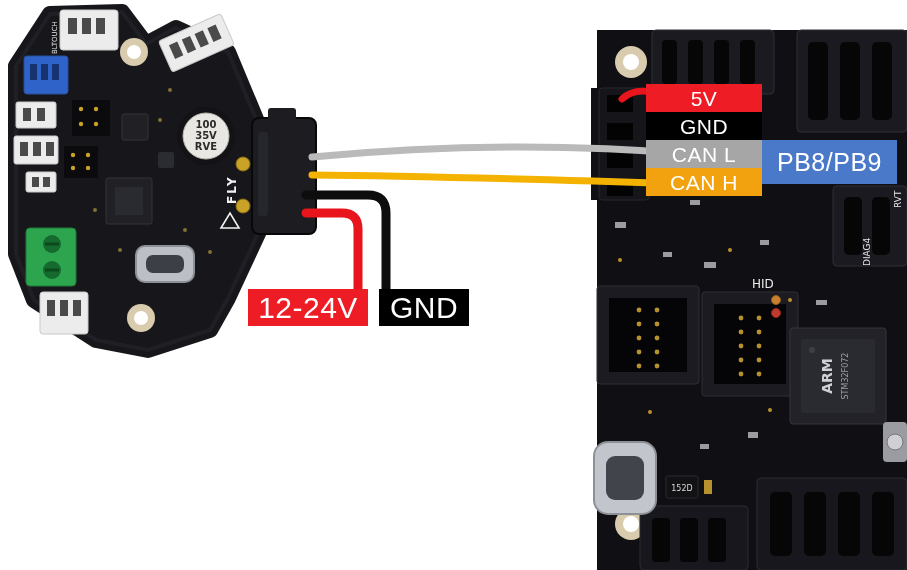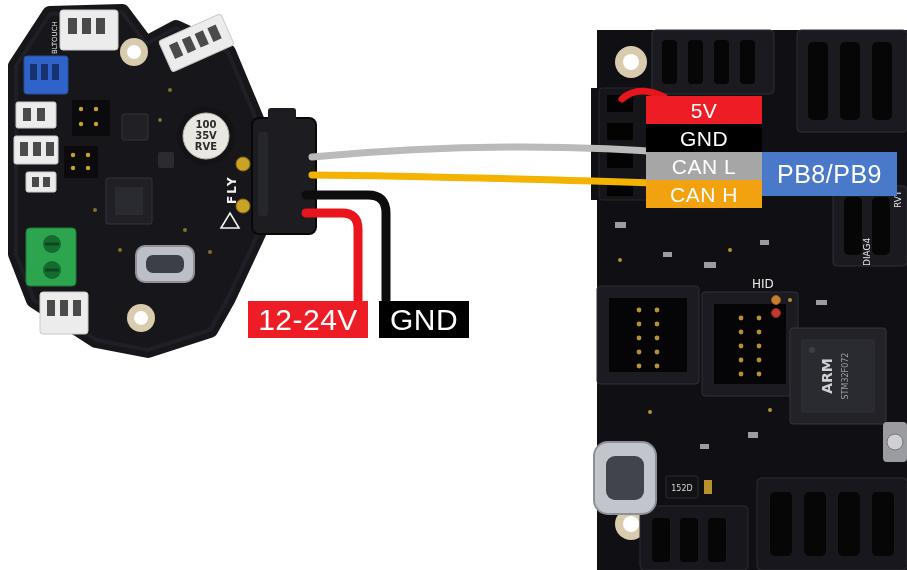--- a/index.html
+++ b/index.html
@@ -8,21 +8,21 @@
     --wire-gray:#bababa; --wire-yellow:#f5b301; --wire-red:#e8151c; --wire-black:#0d0d0d;
   }
   *{box-sizing:border-box}
   html,body{margin:0;padding:0;background:#fff}
   body{font-family:"Liberation Sans",sans-serif}
   .stage{position:relative;width:907px;height:570px;background:#fff;overflow:hidden}
   .scene{position:absolute;left:0;top:0;width:907px;height:570px}
   svg text{font-family:"DejaVu Sans",sans-serif}
   .label{
     position:absolute;display:flex;align-items:center;justify-content:center;
-    color:#fff;line-height:1;letter-spacing:.5px;font-family:"Liberation Sans",sans-serif;margin-top:12px;
+    color:#fff;line-height:1;letter-spacing:.5px;font-family:"Liberation Sans",sans-serif;
   }
   .bg-red{background:var(--label-red,#ee1c24)}
   .bg-black{background:var(--label-black,#000)}
   .bg-gray{background:var(--label-gray,#a6a6a6)}
   .bg-orange{background:var(--label-orange,#f2a20e)}
   .bg-blue{background:var(--label-blue,#4a79c9)}
   .fs21{font-size:21px}
   .fs25{font-size:25px}
   .fs26{font-size:30px}
   .wire{fill:none;stroke-linecap:round}

